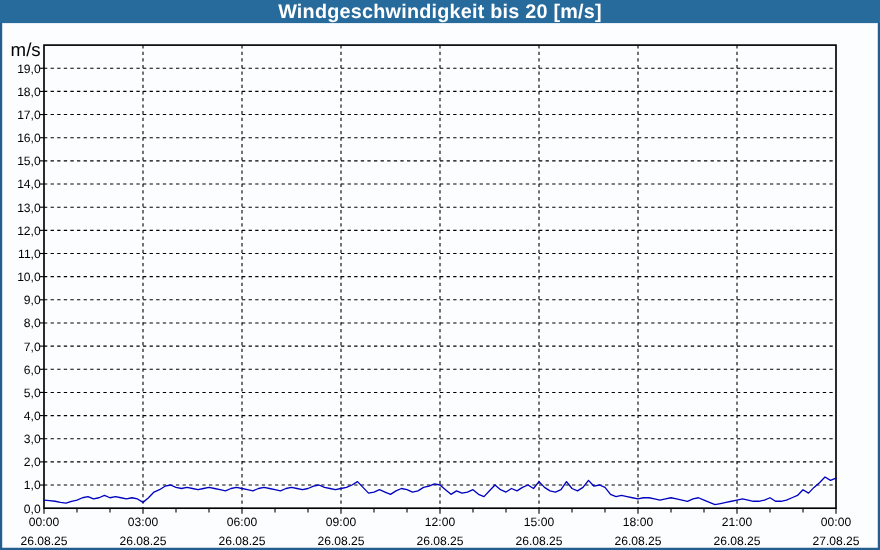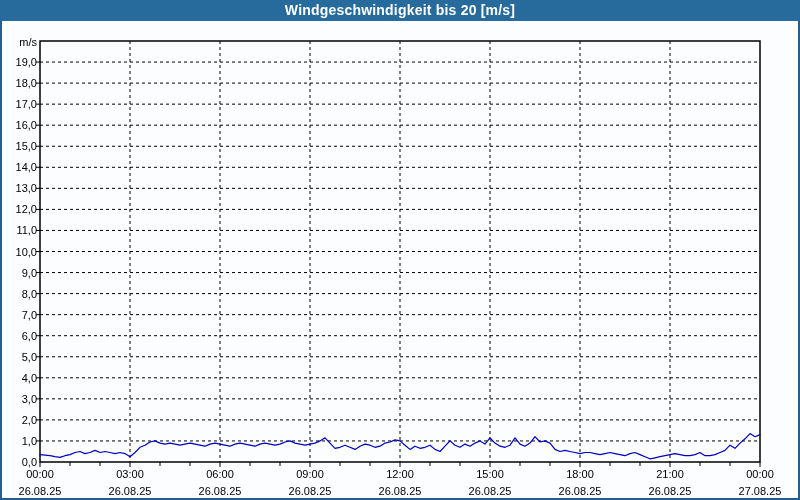--- a/index.html
+++ b/index.html
@@ -8,28 +8,28 @@
     width:800px;height:500px;
     background:#fbfdfe;
     box-shadow:inset 0 0 0 2px #235e8e;
     overflow:hidden;
     font-family:"Liberation Sans", sans-serif;
   }
   .titlebar{
     position:absolute;top:0;left:0;width:800px;height:21px;
     background:#276a9c;
     color:#ffffff;
-    font-size:14px;font-weight:bold;
+    font-size:18px;font-weight:bold;
     text-align:center;line-height:21px;
     letter-spacing:0.2px;
   }
   .unit-label{
     position:absolute;top:36px;left:0;width:37px;
     text-align:right;
-    font-size:11px;color:#000;
+    font-size:17px;color:#000;
   }
   .chart-svg{position:absolute;top:21px;left:0;}
   text{font-family:"Liberation Sans", sans-serif;}
 </style>
 </head>
 <body>
 
 <div class="page">
   <div class="titlebar">Windgeschwindigkeit bis 20 [m/s]</div>
 

